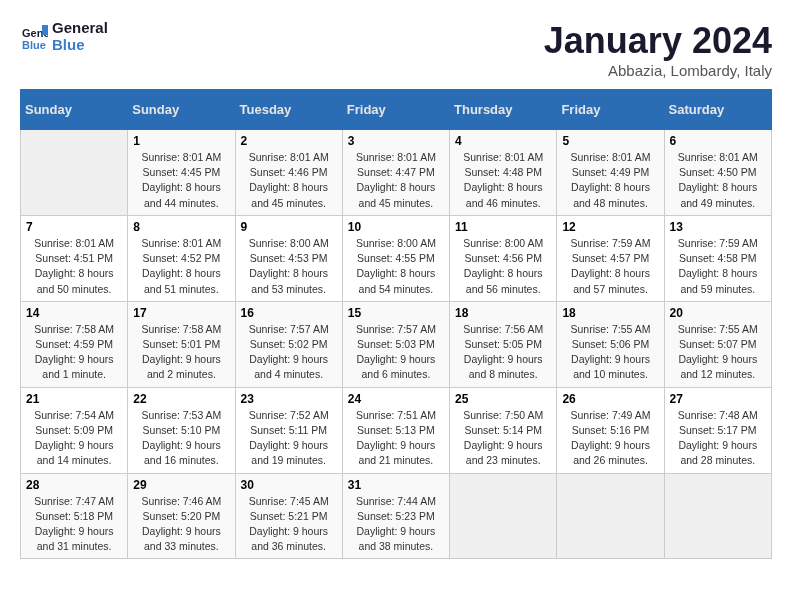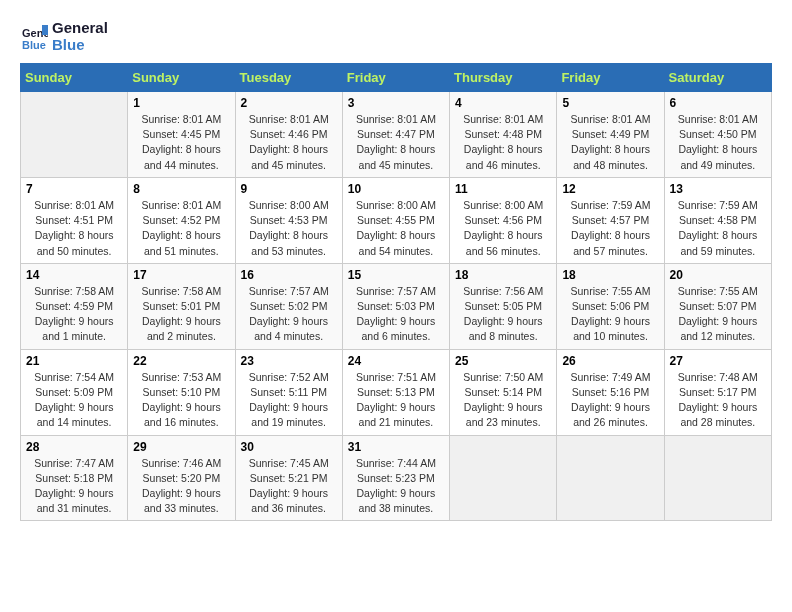--- a/index.html
+++ b/index.html
@@ -37,22 +37,22 @@
       font-size: 15px;
       color: #555;
     }
     table {
       width: 100%;
       border-collapse: collapse;
       font-size: 11px;
     }
     thead tr th {
       background-color: #2a6db5;
-      color: #bef264;
-      padding: 6px 4px;
+      color: #e5e5e5;
+      padding: 12px 4px;
       text-align: left;
       font-size: 13px;
       font-weight: bold;
       border: 1px solid #2a6db5;
     }
     tbody tr td {
       border: 1px solid #ccc;
       vertical-align: top;
       padding: 4px 5px;
       min-height: 70px;
@@ -88,20 +88,24 @@
     <svg class="logo-icon" viewBox="0 0 28 28">
       <text x="2" y="14" font-size="11" font-weight="bold" fill="#1a1a2e">General</text>
       <text x="2" y="26" font-size="11" font-weight="bold" fill="#3a7dc9">Blue</text>
       <polygon points="22,2 28,2 28,12 22,12" fill="#3a7dc9"></polygon>
     </svg>
     <div>
       <div style="font-size:15px;font-weight:bold;color:#1a1a2e;line-height:1.1;">General</div>
       <div style="font-size:15px;font-weight:bold;color:#3a7dc9;line-height:1.1;">Blue</div>
     </div>
   </div>
+  <div class="title-block">
+    <div class="month-title">January 2024</div>
+    <div class="location">Abbazia, Lombardy, Italy</div>
+  </div>
 </div>
 
 <table>
   <thead>
     <tr>
     <th>Sunday</th>
         <th>Sunday</th>
         <th>Tuesday</th>
         <th>Friday</th>
         <th>Thursday</th>

